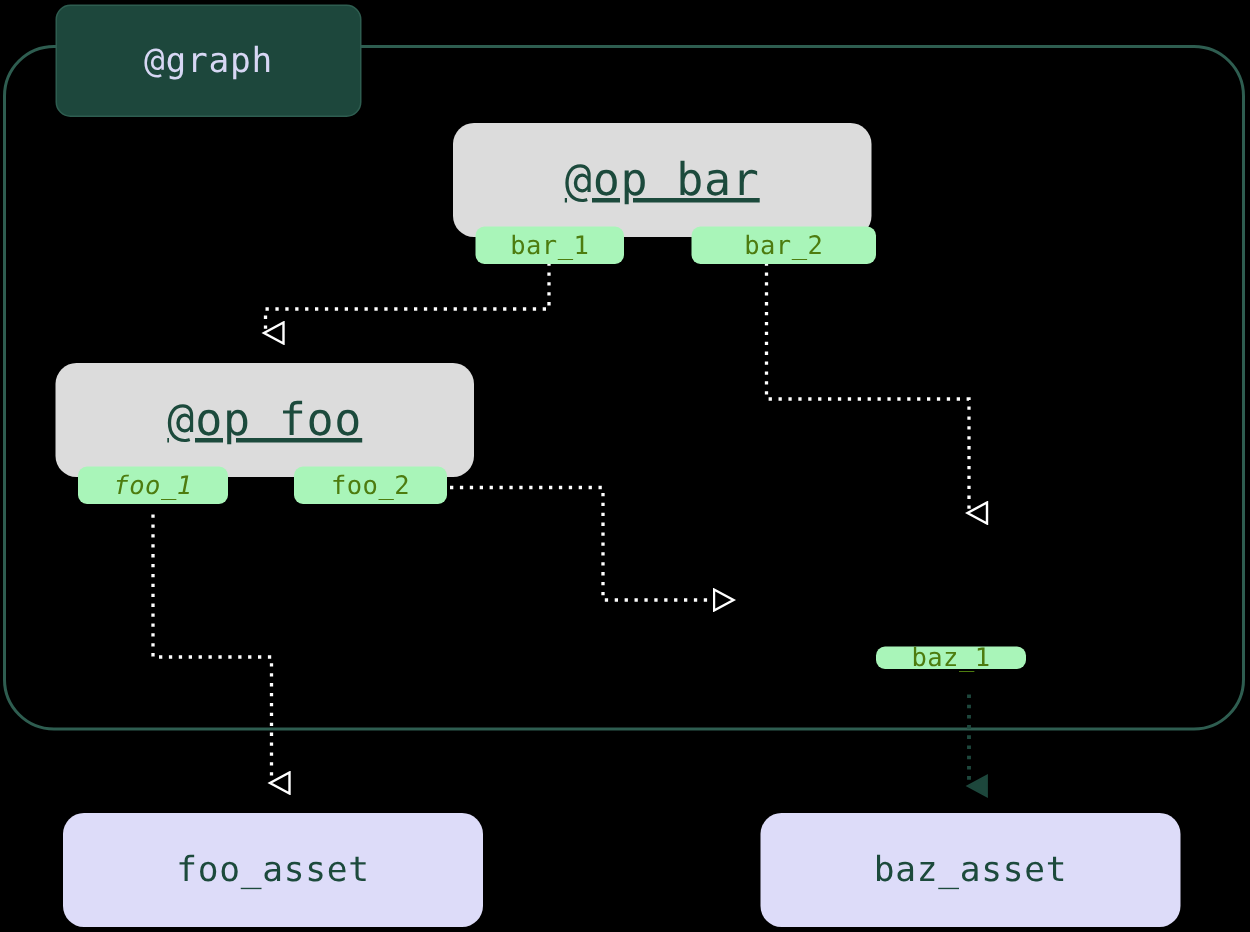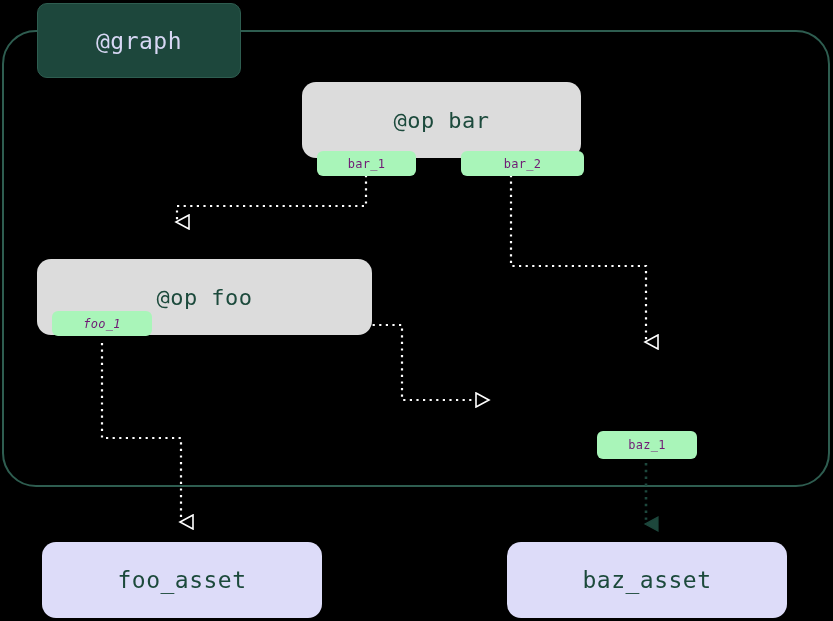--- a/index.html
+++ b/index.html
@@ -45,47 +45,48 @@
     z-index: 6;
   }
   .op-node {
     position: absolute;
     background: #dcdcdc;
     border-radius: 14px;
     color: #1c4a3c;
     display: flex;
     align-items: center;
     justify-content: center;
-    font-size: 22px;
+    font-size: 30px;
     letter-spacing: 0.5px;
     box-sizing: border-box;
     z-index: 4;
+    text-decoration: underline;
   }
   .asset-node {
     position: absolute;
     background: #dddcf9;
     border-radius: 14px;
     color: #1c4a3c;
     display: flex;
     align-items: center;
     justify-content: center;
     font-size: 23px;
     letter-spacing: 0.5px;
     box-sizing: border-box;
     z-index: 4;
   }
   .port-badge {
     position: absolute;
     background: #a9f5b9;
     border-radius: 6px;
-    color: #701a75;
+    color: #4d7c0f;
     display: flex;
     align-items: center;
     justify-content: center;
-    font-size: 12px;
+    font-size: 17px;
     letter-spacing: 0.3px;
     box-sizing: border-box;
     z-index: 5;
   }
 </style>
 </head>
 <body>
 
 <div id="canvas">
 
@@ -124,21 +125,22 @@
       <path d="M646,463 L646,524" fill="none" stroke="#1d473c" stroke-width="2.6" stroke-dasharray="2.4 4.4" stroke-linecap="butt" marker-end="url(#ah-filled-down)"></path>
     </g>
   </svg>
 
   <div class="subgraph-label" style="left:37px; top:3px; width:204px; height:75px;">@graph</div>
 
   <div class="op-node" style="left:302px; top:82px; width:279px; height:76px;">@op bar</div>
   <div class="port-badge" style="left:317px; top:151px; width:99px; height:25px;">bar_1</div>
   <div class="port-badge" style="left:461px; top:151px; width:123px; height:25px;">bar_2</div>
 
-  <div class="op-node" style="left:37px; top:259px; width:335px; height:76px;">@op foo</div>
+  <div class="op-node" style="left:37px; top:242px; width:279px; height:76px;">@op foo</div>
   <div class="port-badge" style="left:52px; top:311px; width:100px; height:25px;font-style:italic;">foo_1</div>
+  <div class="port-badge" style="left:196px; top:311px; width:102px; height:25px;">foo_2</div>
 
-  <div class="port-badge" style="left:597px; top:431px; width:100px; height:28px;">baz_1</div>
+  <div class="port-badge" style="left:584px; top:431px; width:100px; height:15px;">baz_1</div>
 
   <div class="asset-node" style="left:507px; top:542px; width:280px; height:76px;">baz_asset</div>
   <div class="asset-node" style="left:42px; top:542px; width:280px; height:76px;">foo_asset</div>
 
 </div>
 
 </body></html>

